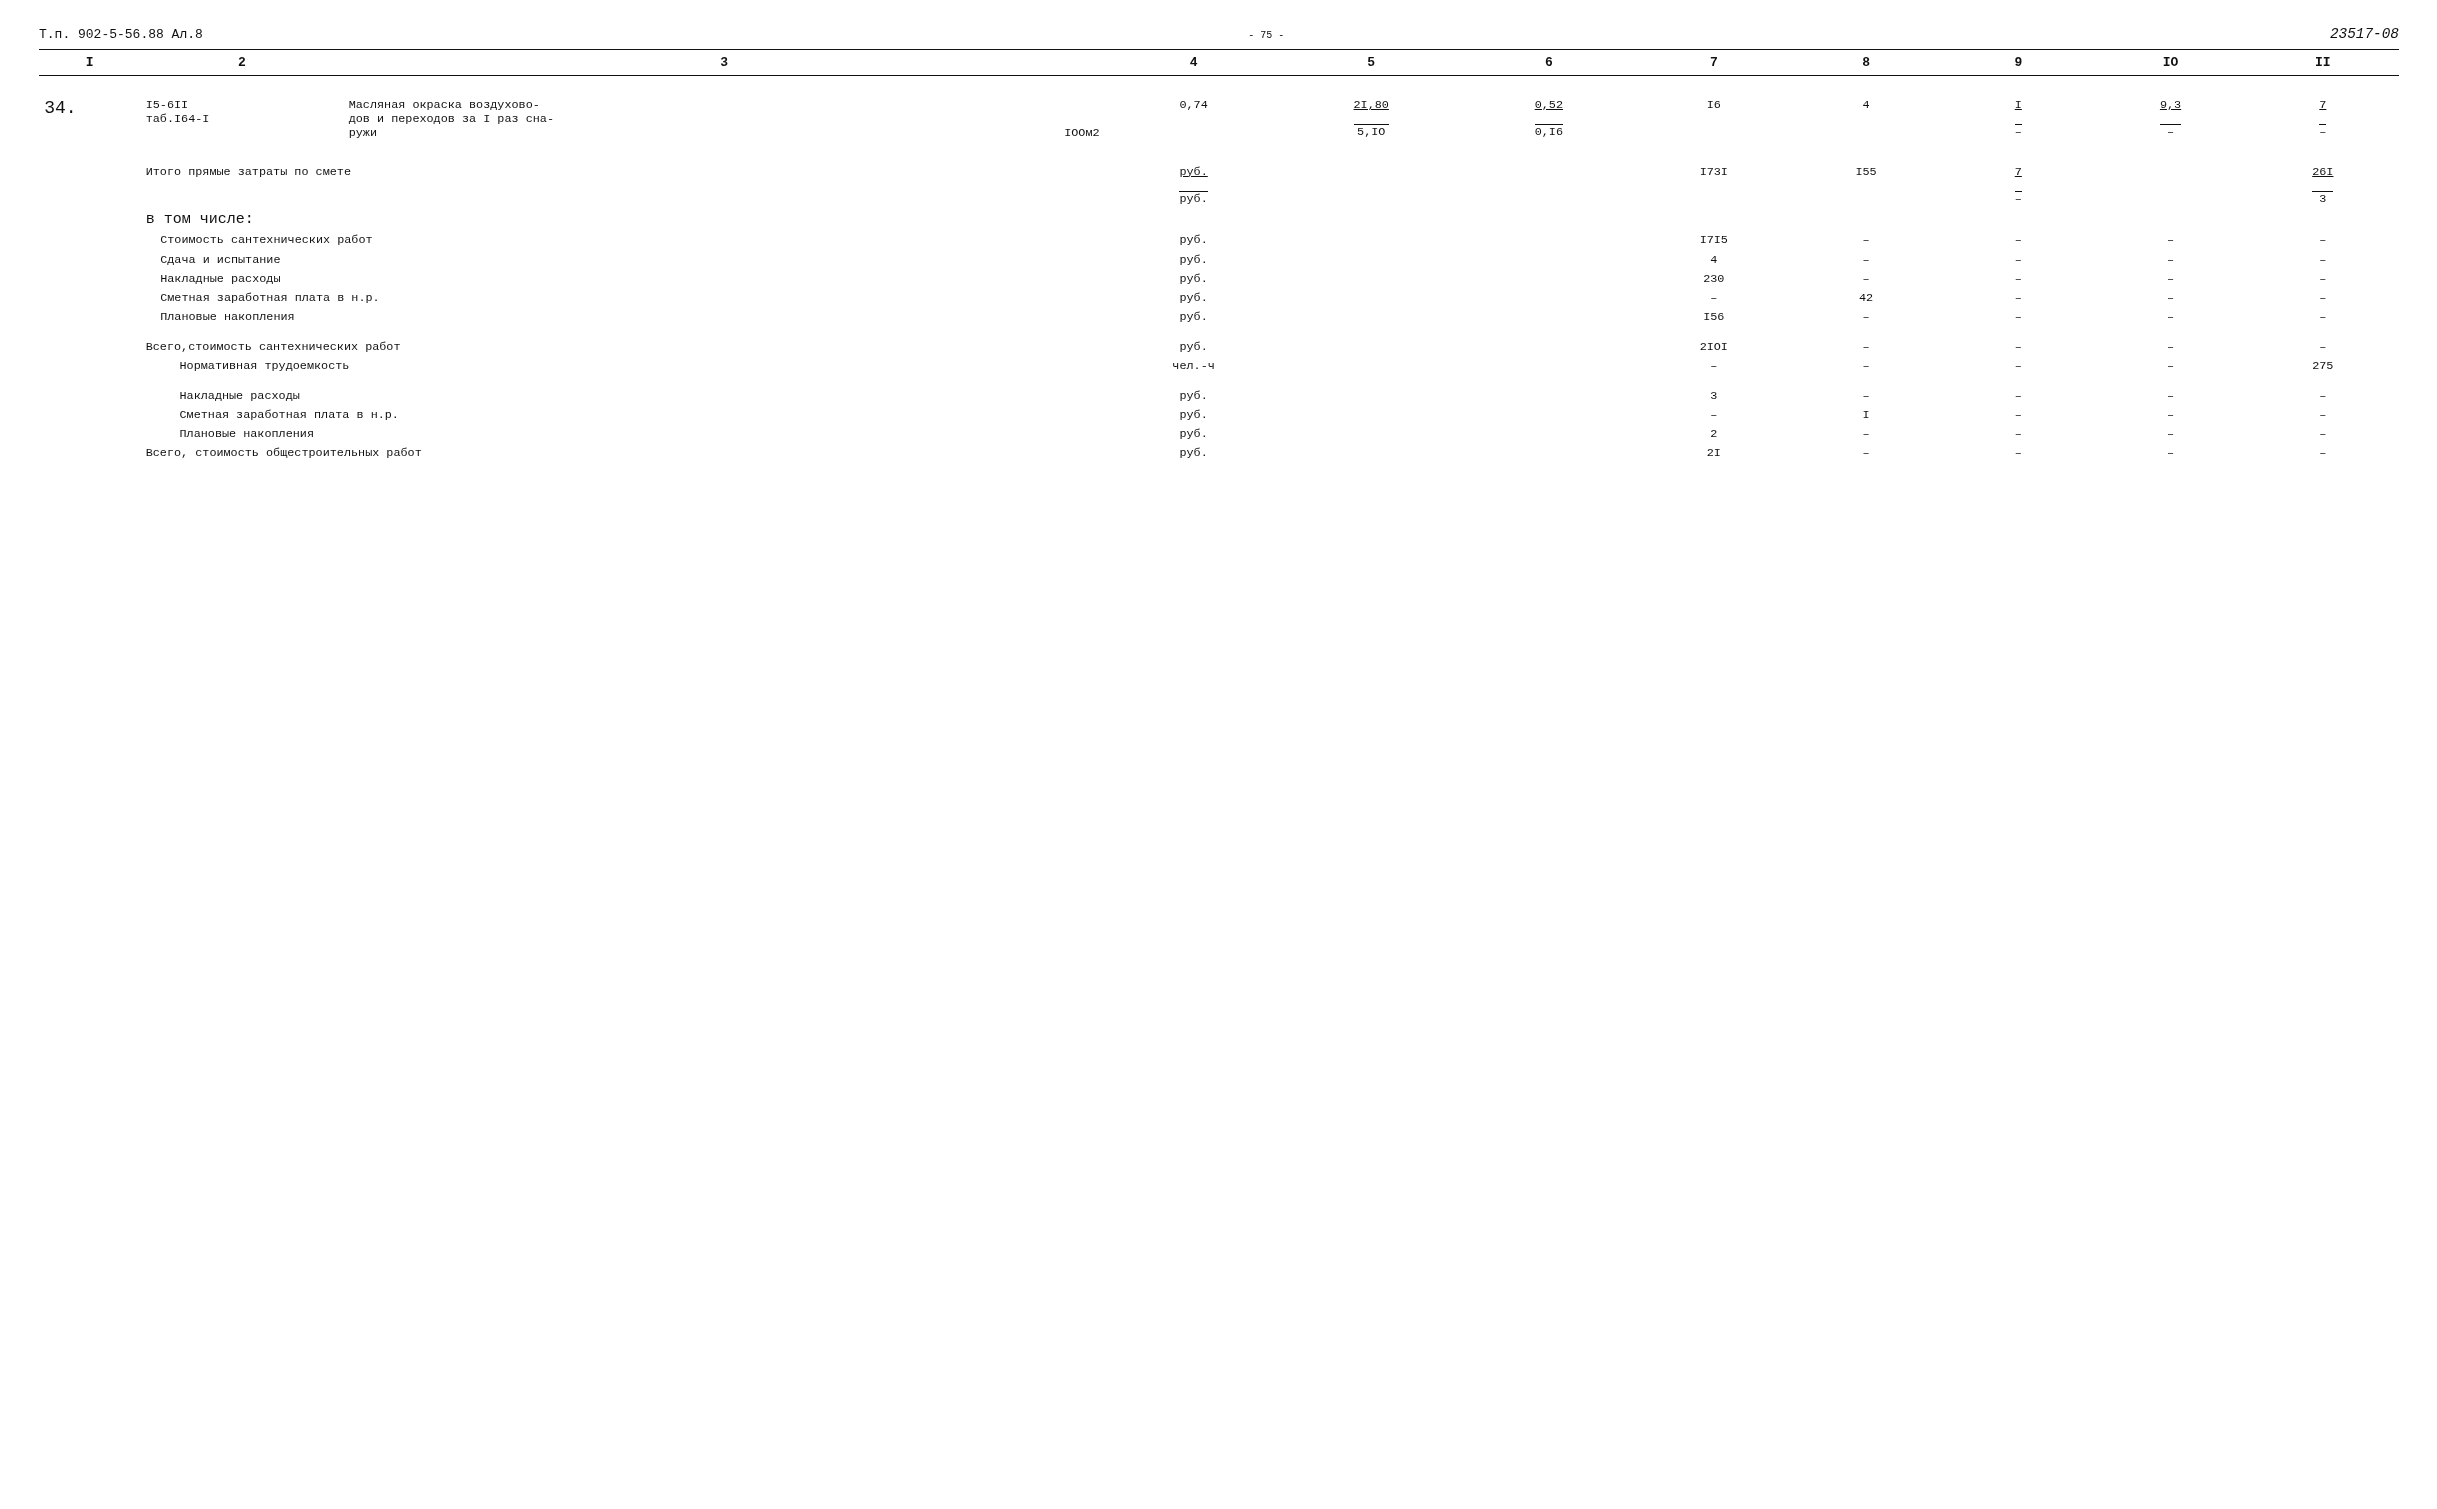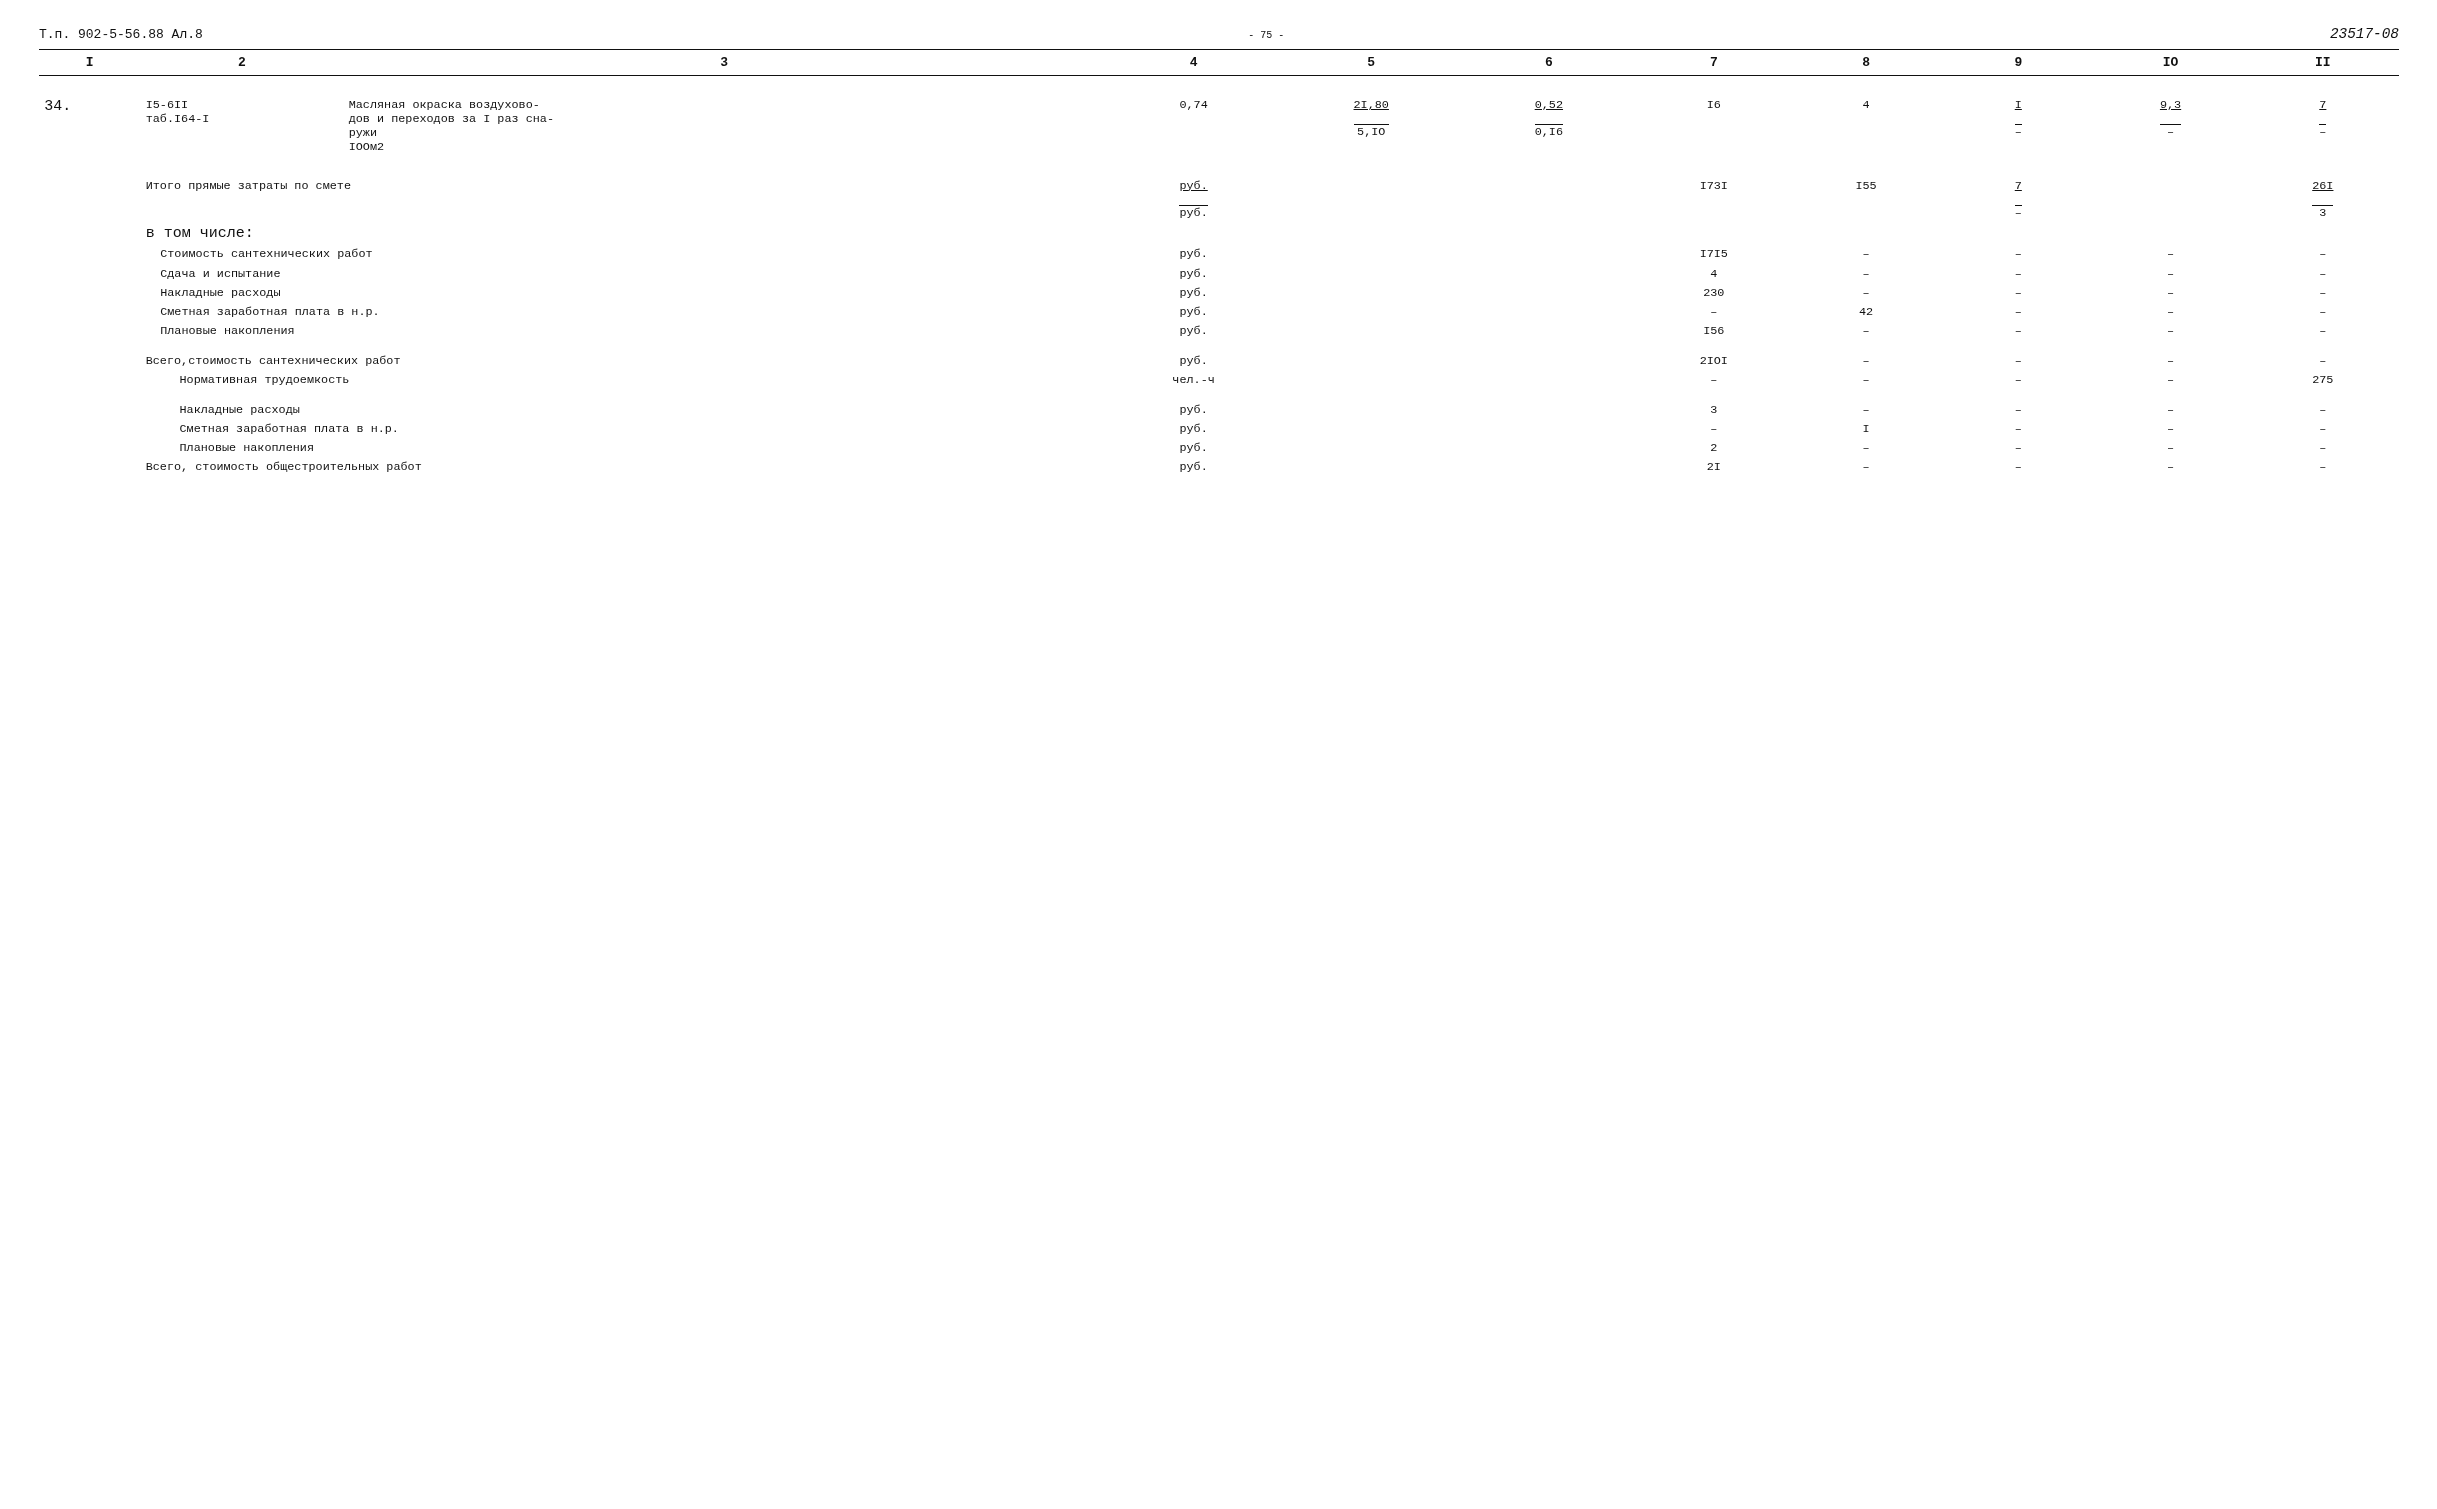--- a/index.html
+++ b/index.html
@@ -108,27 +108,27 @@
       <td>8</td>
       <td>9</td>
       <td>IO</td>
       <td>II</td>
     </tr>
 
     <tr style="height:19.7px;">
       <td colspan="11"></td>
     </tr>
     <tr>
-      <td style="vertical-align:top; font-size:15px;">34.</td>
+      <td style="vertical-align:top; font-size:18px;">34.</td>
       <td style="vertical-align:top; font-size:11.8px; white-space:pre-line;">I5-6II
 таб.I64-I</td>
       <td style="vertical-align:top;">
         <div>Масляная окраска воздухово-</div>
         <div>дов и переходов за I раз сна-</div>
-        <div style="display:flex; justify-content:space-between;flex-direction:column;">
+        <div style="display:flex; justify-content:space-between;">
           <span>ружи</span>
           <span>IOOм2</span>
         </div>
       </td>
       <td class="center">0,74</td>
       <td class="center">
         <div class="fraction">
           <span class="numerator underline">2I,80</span>
           <span class="denominator">5,IO</span>
         </div>

